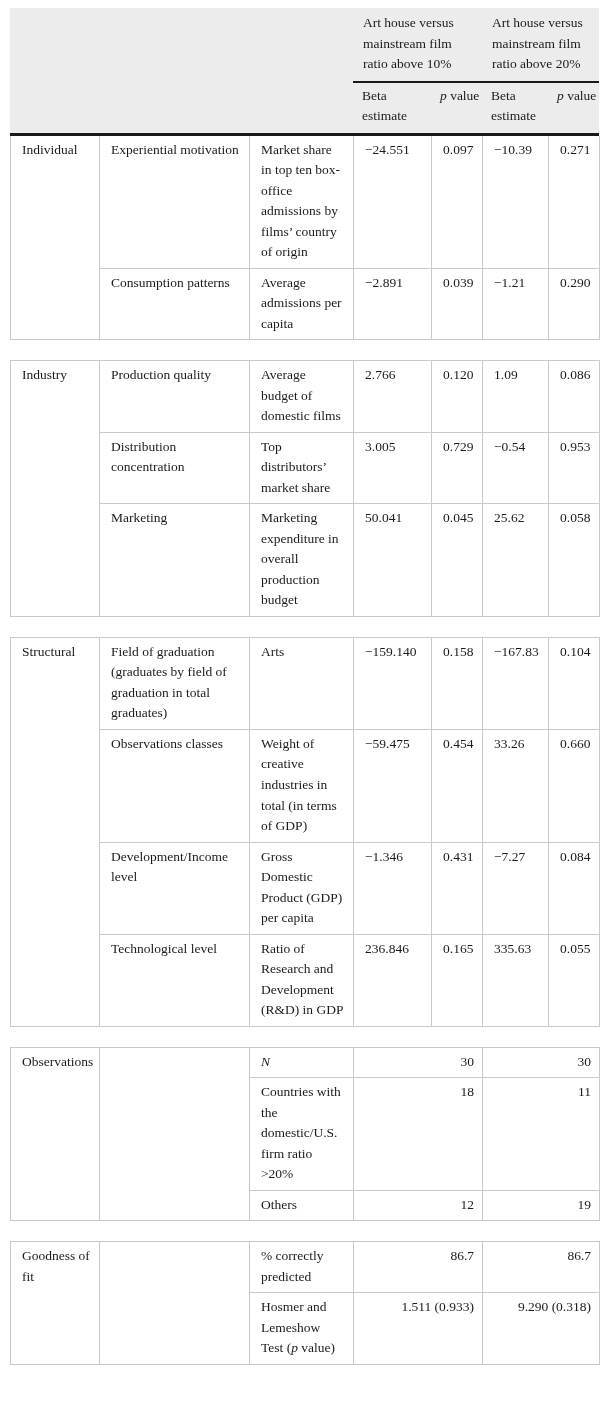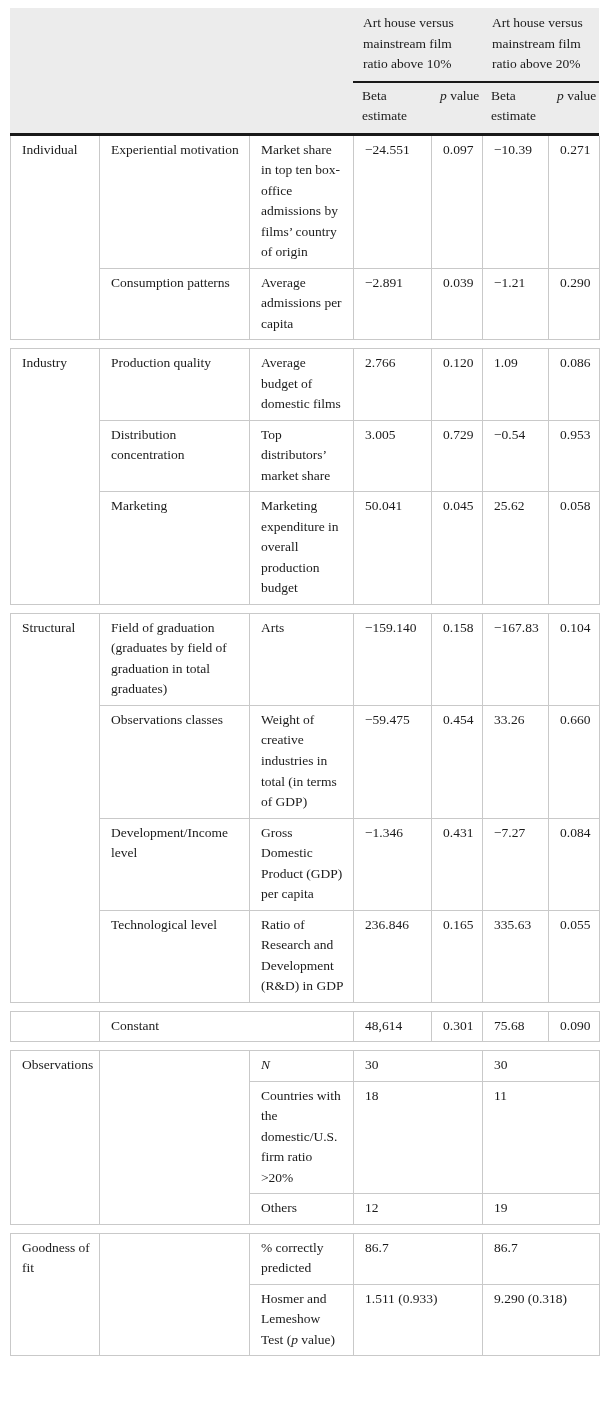--- a/index.html
+++ b/index.html
@@ -43,32 +43,32 @@
   }
   tr.sub td.h-sub {
     border-bottom: 3px solid #191919;
     padding: 3px 2px 6px 9px;
     margin-top: 25px;
   }
   td.hsep { border-left: 3px solid #ffffff; }
   .ital { font-style: italic; }
 
   
-  table.sec { margin-top: 8px; }
+  table.sec { margin-top: 20px; }
   table.sec-first { margin-top: 0; border-radius: 27px; }
   table.sec td {
     border: 1px solid #c9c9c9;
     vertical-align: top;
     padding: 4px 8px 5px 11px;
     overflow: hidden;
   }
   table.sec-first tr:first-child td { border-top: none; }
   td.cat { vertical-align: middle; padding-left: 7px; padding-right: 4px; }
   td.num { padding-left: 8px; padding-right: 2px; }
-  td.ctr { text-align: left; padding-left: 2px; padding-right: 2px; }
+  td.ctr { text-align: right; padding-left: 2px; padding-right: 2px; }
 </style>
 </head>
 <body>
 
 <div class="page">
 
   <table class="tbl hdr">
     <colgroup>
         <col class="c1">
         <col class="c2">
@@ -208,41 +208,20 @@
         <td>Technological level</td>
         <td>Ratio of Research and Development (R&amp;D) in GDP</td>
         <td class="num">236.846</td>
         <td class="num">0.165</td>
         <td class="num">335.63</td>
         <td class="num">0.055</td>
       </tr>
     </tbody>
   </table>
 
-  <table class="tbl sec">
-    <colgroup>
-        <col class="c1">
-        <col class="c2">
-        <col class="c3">
-        <col class="c4">
-        <col class="c5">
-        <col class="c6">
-        <col class="c7">
-      </colgroup>
-    <tbody>
-      <tr>
-        <td class="cat"></td>
-        <td colspan="2">Constant</td>
-        <td class="num">48,614</td>
-        <td class="num">0.301</td>
-        <td class="num">75.68</td>
-        <td class="num">0.090</td>
-      </tr>
-    </tbody>
-  </table>
 
   <table class="tbl sec">
     <colgroup>
         <col class="c1">
         <col class="c2">
         <col class="c3">
         <col class="c4">
         <col class="c5">
         <col class="c6">
         <col class="c7">

